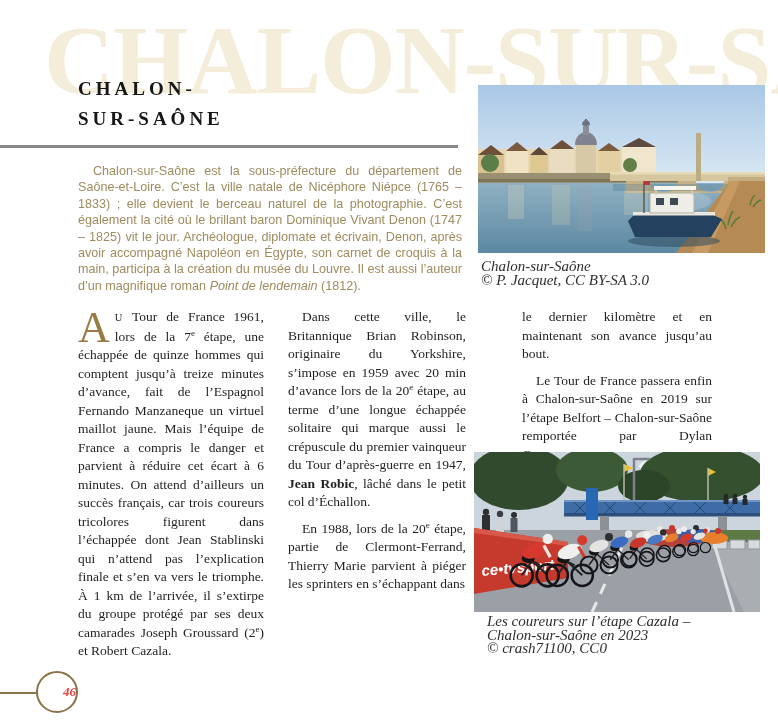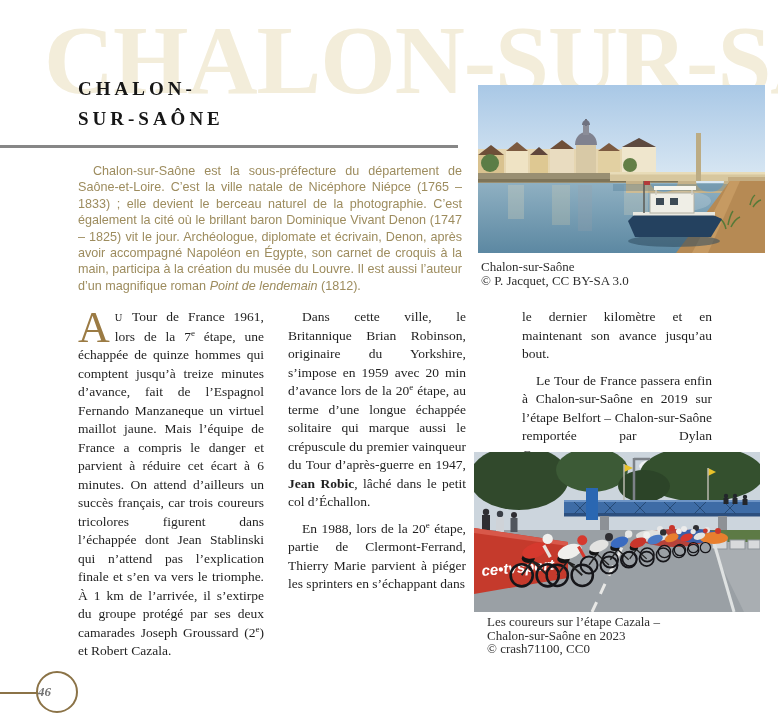--- a/index.html
+++ b/index.html
@@ -30,29 +30,29 @@
   .col p.noindent{text-indent:0;}
   .dropcap{float:left;font-size:44px;line-height:33px;padding:3px 5px 0 0;color:#9b7b44;}
   .sc{text-transform:uppercase;font-size:10.5px;letter-spacing:1px;}
   .sup{font-size:9px;vertical-align:super;line-height:0;}
   .bold{font-weight:bold;}
 
   .photo{position:absolute;display:block;}
   #photoTop{left:478px;top:85px;width:287px;height:168px;}
   #photoBottom{left:474px;top:452px;width:286px;height:160px;}
 
-  .caption{position:absolute;font-size:13px;line-height:13.5px;color:#2e2e2e;}
+  .caption{position:absolute;font-style:italic;font-size:15px;line-height:13.5px;color:#2e2e2e;}
   #capTop{left:481px;top:260px;}
   #capBottom{left:487px;top:615px;}
 
   .pageno-line{position:absolute;left:0;top:692px;width:38px;height:2px;background:#8b7347;}
   .pageno-circle{position:absolute;left:36px;top:671px;width:42px;height:42px;
                  border:2px solid #8b7347;border-radius:50%;box-sizing:border-box;
-                 display:flex;align-items:center;justify-content:flex-start;
-                 font-weight:bold;font-style:italic;font-size:13px;color:#737373;}
+                 display:flex;align-items:center;justify-content:flex-end;
+                 font-weight:bold;font-style:italic;font-size:13px;color:#ef4444;}
 </style>
 </head>
 <body>
 
 <div class="page">
 
   <div class="watermark">CHALON-SUR-SA</div>
 
   <div class="title">
     <div>CHALON-</div>

